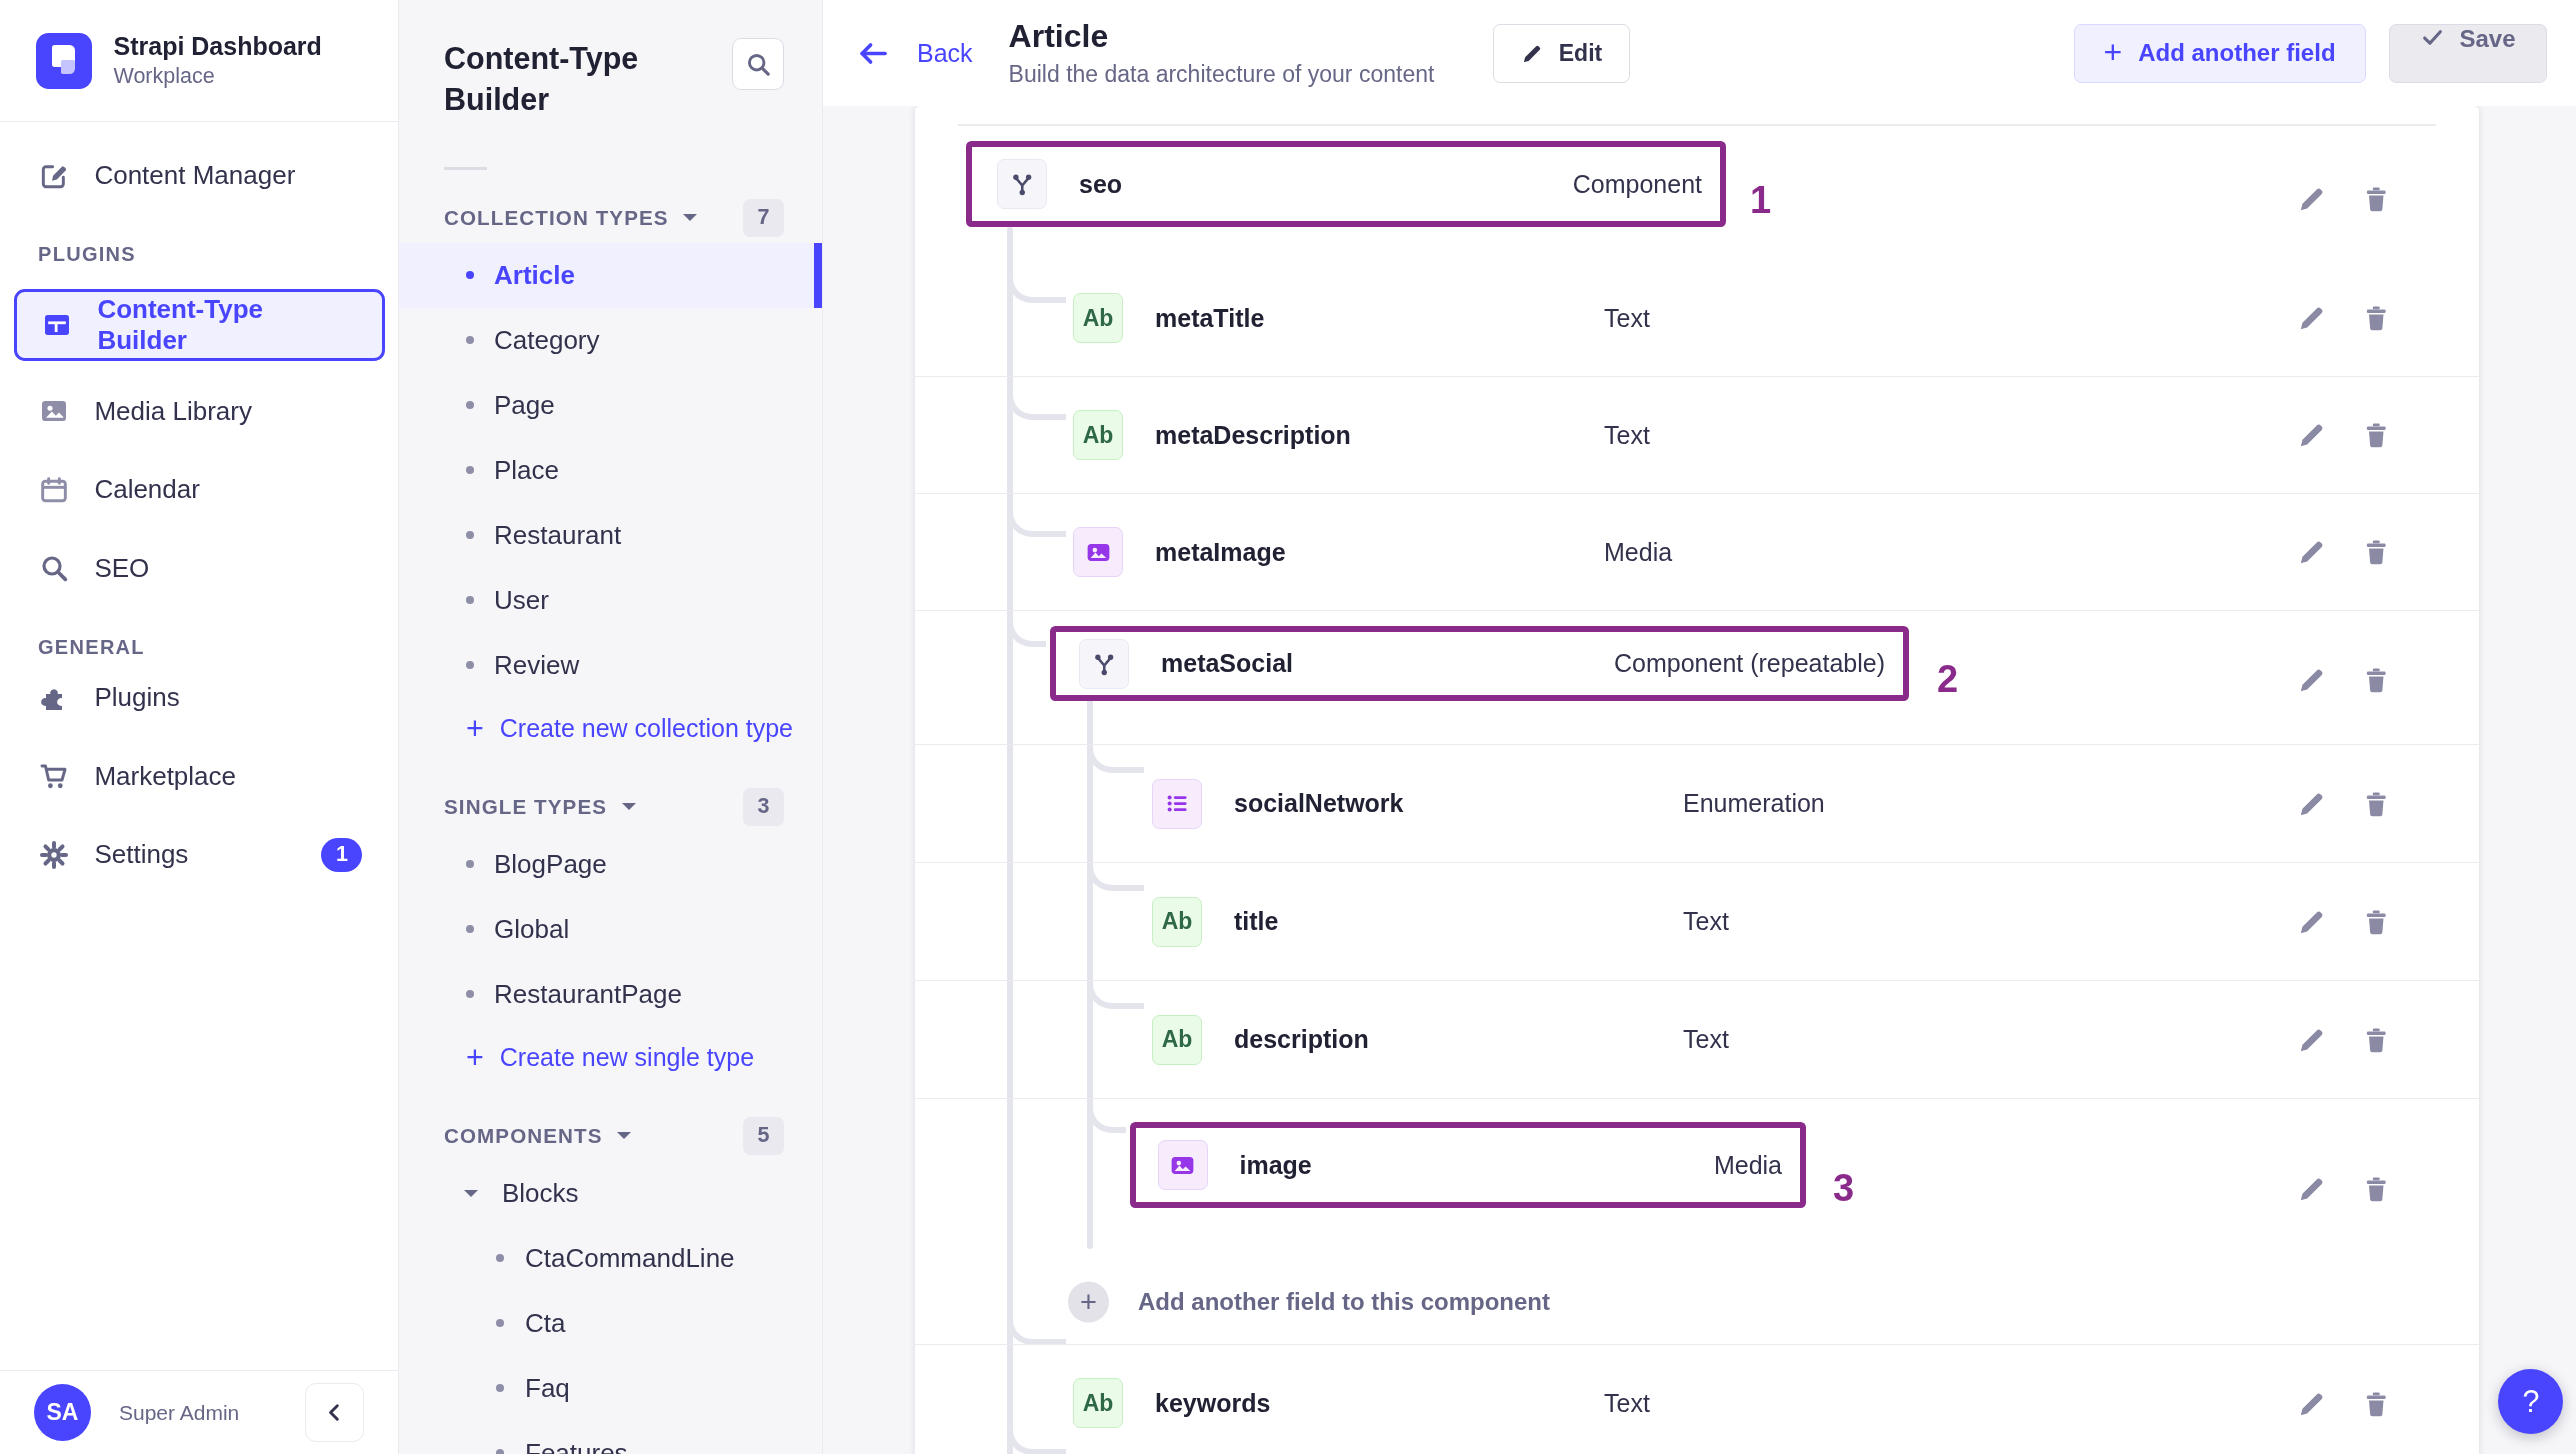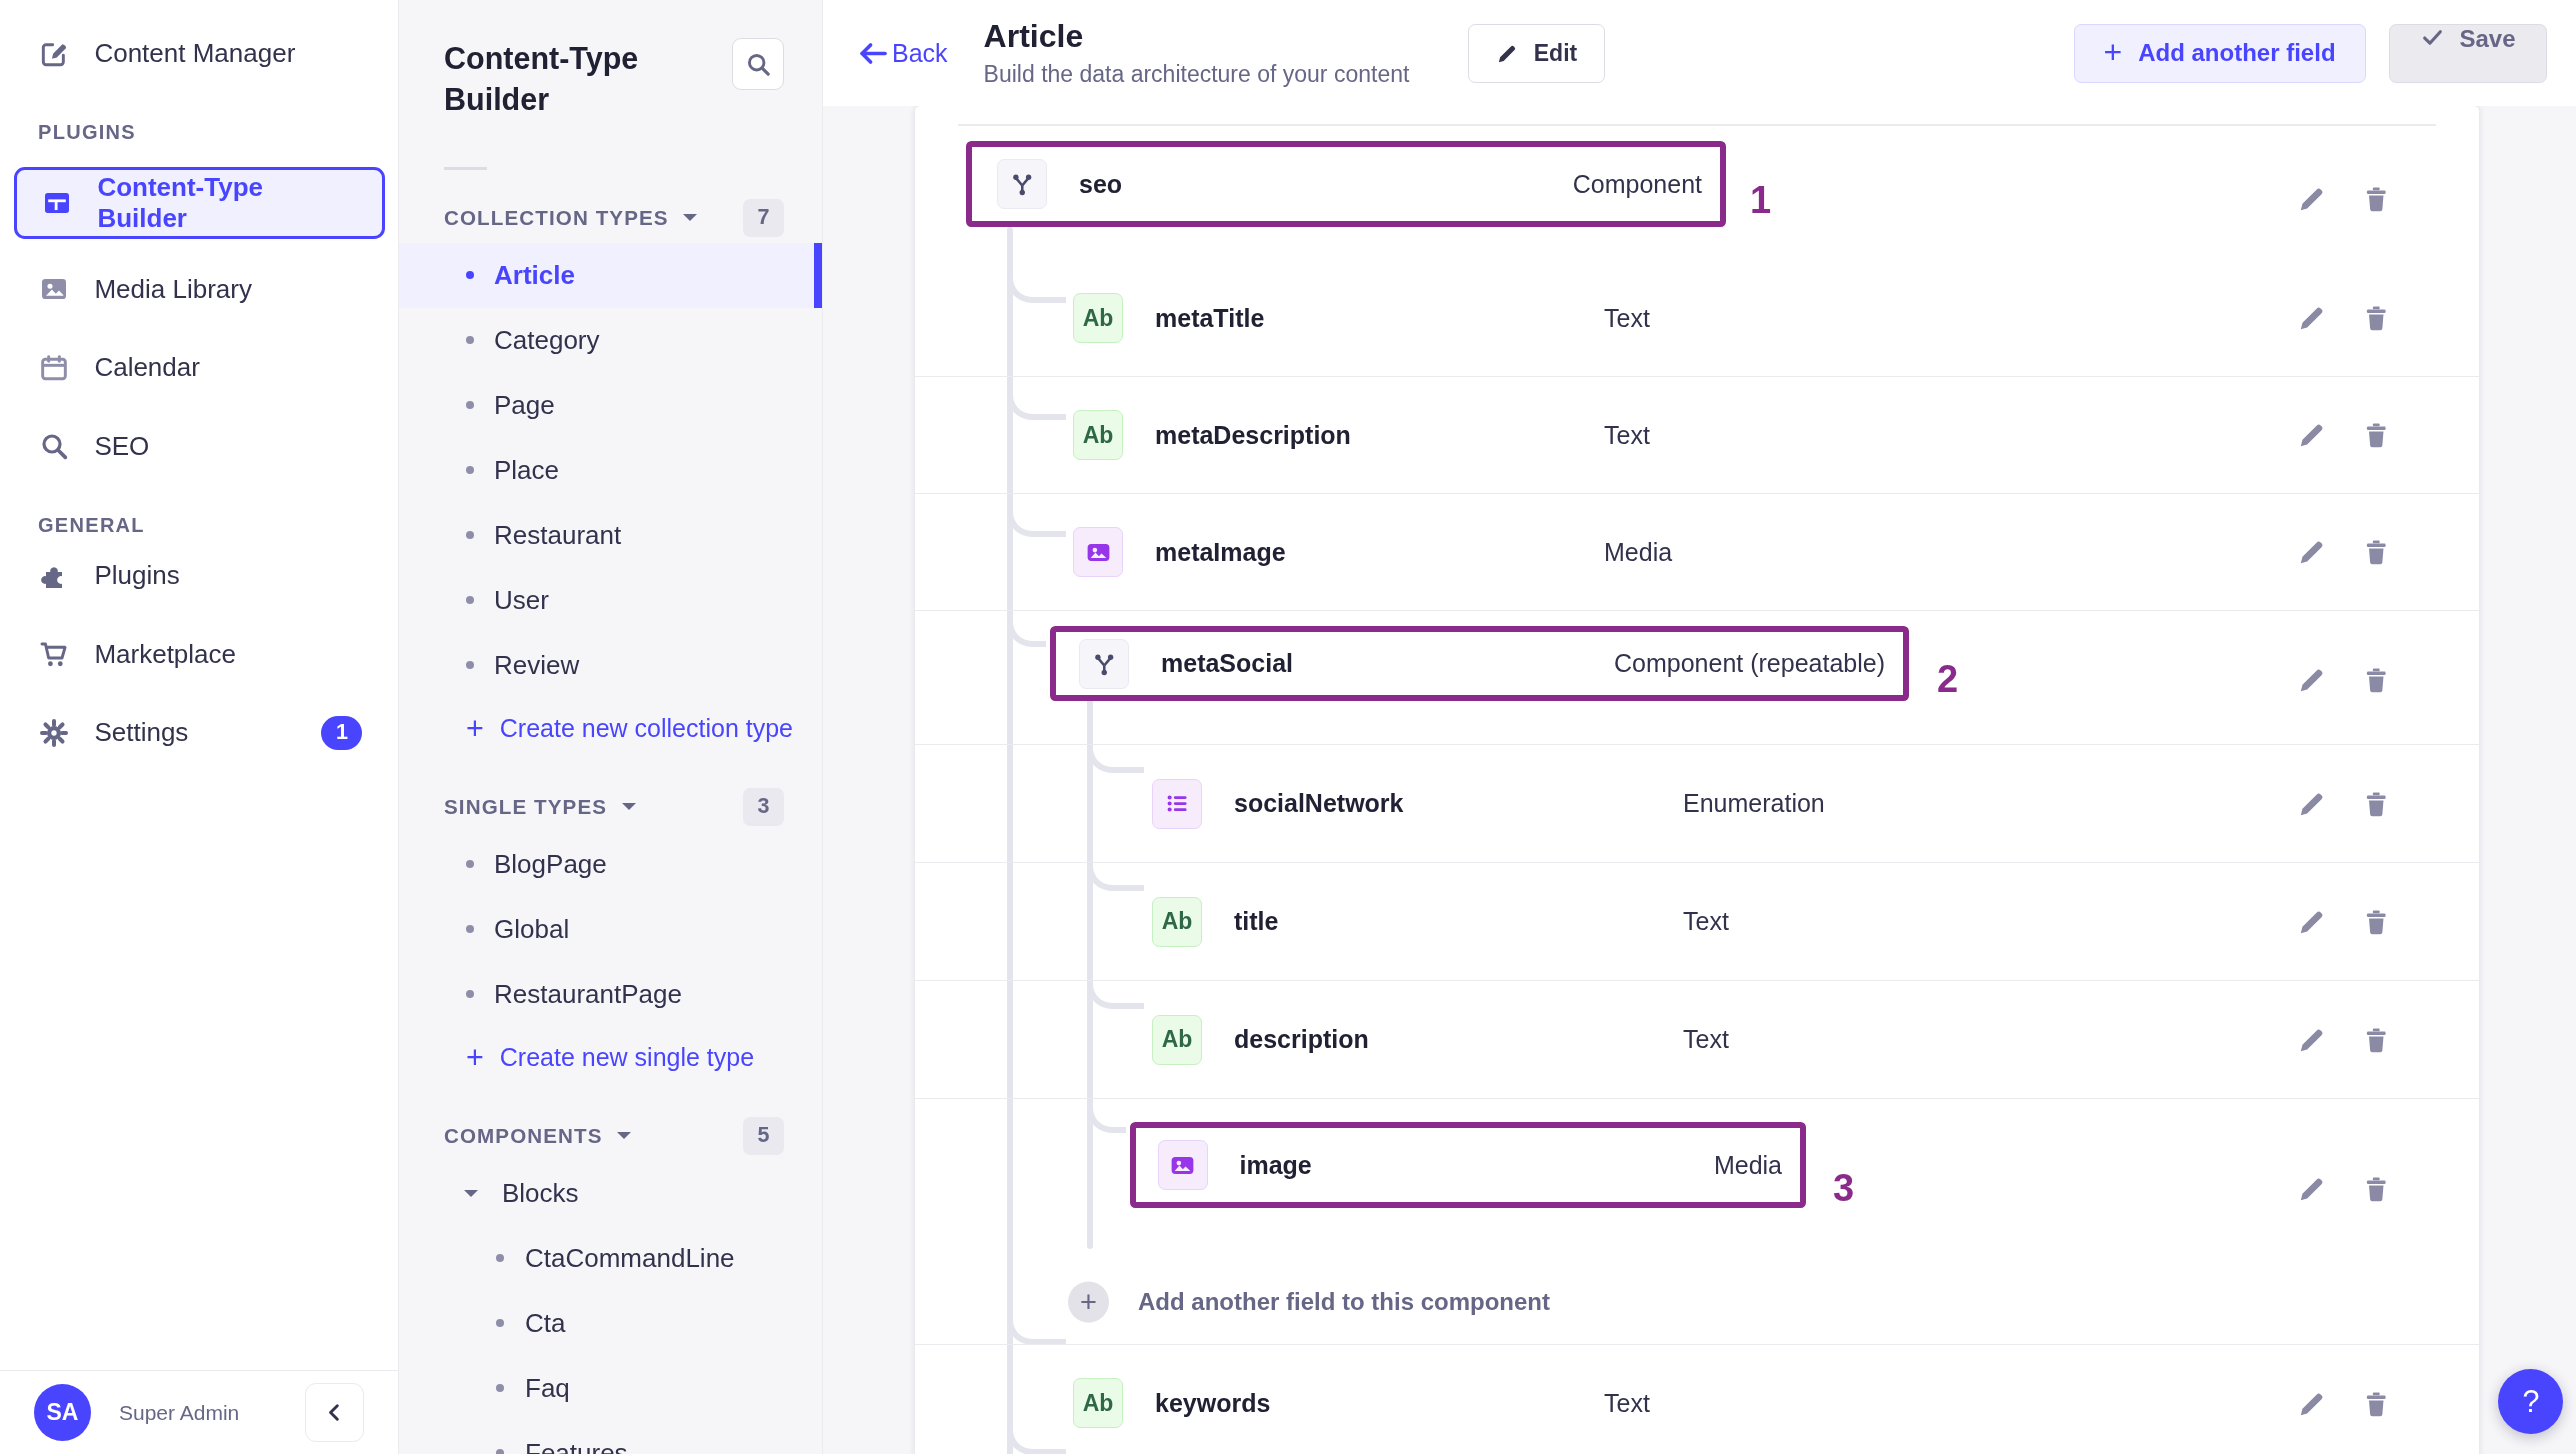--- a/index.html
+++ b/index.html
@@ -55,21 +55,21 @@
   .create-link{height:61px;display:flex;align-items:center;gap:16px;padding-left:67px;color:var(--blurple);font-size:25px;font-weight:500;background:none;border:none;cursor:pointer}
   .create-link .plus{font-size:30.5px;font-weight:500;line-height:1}
   .group-head{position:relative;height:65px;display:flex;align-items:center;padding-left:103px;font-size:26px;font-weight:500;color:var(--text);background:none;border:none;width:100%;text-align:left;cursor:pointer}
   .group-head .caret{position:absolute;left:65px;margin:0}
   .group-child{padding-left:126px}
   .group-child .dot{left:97px}
 
   
   .main{display:flex;flex-direction:column;min-width:0}
   .topbar{height:106px;background:#fff;display:flex;align-items:center;padding:0 29px 0 34px;flex:0 0 auto}
-  .back{display:flex;align-items:center;gap:3px;color:var(--blurple);font-size:25px;font-weight:500;background:none;border:none;cursor:pointer}
+  .back{display:flex;align-items:center;gap:28px;color:var(--blurple);font-size:25px;font-weight:500;background:none;border:none;cursor:pointer}
   .title-block{margin-left:36px}
   .title-block h2{font-size:32px;font-weight:700;color:var(--strong)}
   .title-block p{font-size:23px;color:var(--muted);margin-top:5.4px}
   .edit-btn{margin-left:59px;height:59px;padding:8px 27px;border:0.9px solid var(--border2);border-radius:7.2px;background:#fff;display:flex;align-items:center;gap:14.4px;font-size:23px;font-weight:600;color:var(--text);cursor:pointer}
   .tb-spacer{flex:1}
   .add-field-btn{height:59px;padding:0 29px;border:0.9px solid var(--blurple-border);border-radius:7.2px;background:var(--blurple-light);display:flex;align-items:center;gap:16px;font-size:24px;font-weight:700;color:var(--blurple);cursor:pointer}
   .add-field-btn .plus{font-size:32px;font-weight:500;line-height:1;margin-top:-2.7px}
   .save-btn{height:59px;margin-left:23px;padding:0 30.5px;border:0.9px solid var(--border2);border-radius:7.2px;background:#eaeaef;display:flex;gap:14.4px;font-size:24px;font-weight:600;color:var(--muted);cursor:pointer}
 
   .content{position:relative;flex:1;background:var(--bg);overflow:hidden}
@@ -113,20 +113,30 @@
   .plus-circle{position:absolute;left:153px;top:50%;transform:translateY(-50%);width:41px;height:41px;border-radius:50%;background:#e2e2e8;color:var(--muted);font-size:29px;font-weight:500;display:flex;align-items:center;justify-content:center;border:none;cursor:pointer}
 
   .help-fab{position:absolute;right:12.6px;bottom:20px;width:65px;height:65px;border-radius:50%;background:var(--blurple);color:#fff;font-size:30.5px;font-weight:500;border:none;box-shadow:0 3.6px 12.6px rgba(33,33,52,.25);cursor:pointer;z-index:10}
 </style>
 </head>
 <body>
 
 <div class="app">
 
   <aside class="sidenav">
+    <div class="brand">
+      <div class="brand-logo">
+        <div class="lg1"></div>
+          <div class="lg2"></div>
+      </div>
+      <div>
+        <div class="brand-title">Strapi Dashboard</div>
+        <div class="brand-sub">Workplace</div>
+      </div>
+    </div>
     <nav id="main-nav">
         <button class="nav-item first">
           <span class="nicon">
             <svg width="32" height="32" viewBox="0 0 24 24">
               <path d="M11 5H6a2 2 0 0 0-2 2v11a2 2 0 0 0 2 2h11a2 2 0 0 0 2-2v-5" fill="none" stroke="#666687" stroke-width="2.2" stroke-linecap="round"></path>
               <path d="M10.5 15.5l.8-3.6 7-7.2c1.6.2 2.6 1.2 2.8 2.8l-7 7.2z" fill="#666687"></path>
             </svg>
           </span>
           <span>Content Manager</span>
         </button>

